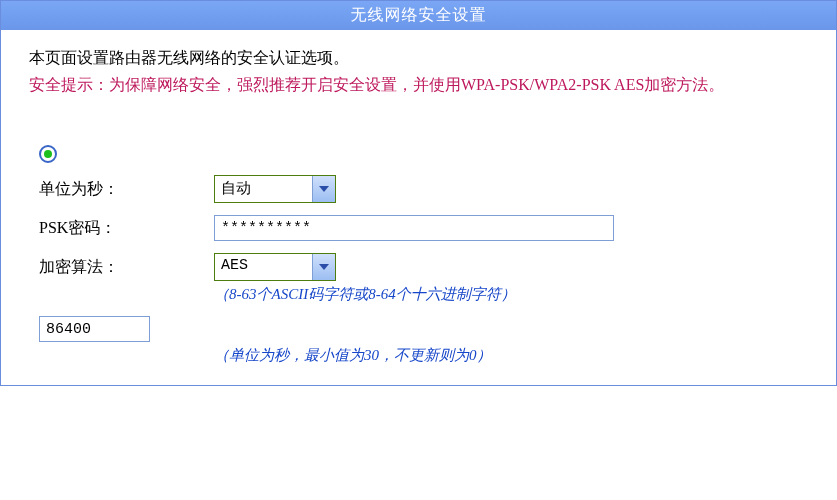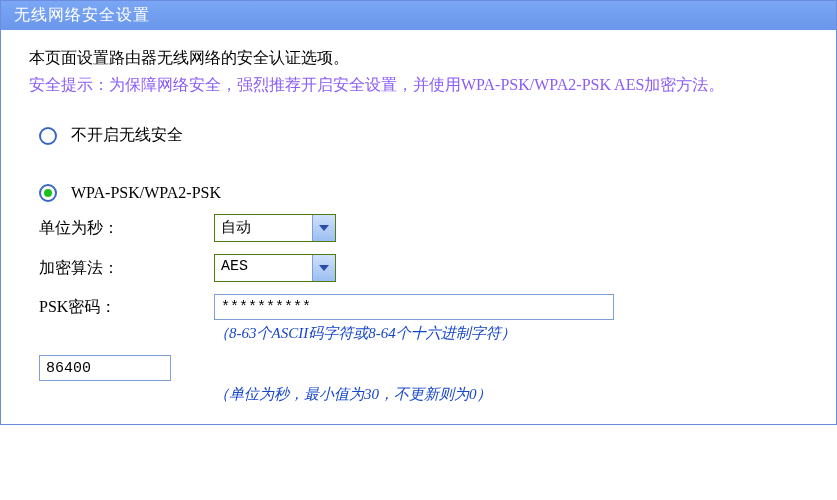--- a/index.html
+++ b/index.html
@@ -14,32 +14,33 @@
     box-sizing: border-box;
     border: 1px solid #6a8dde;
     background: #fff;
   }
   .titlebar {
     background: linear-gradient(#7aa6f5, #6b97eb);
     color: #fff;
     padding: 4px 13px;
     font-size: 16px;
     letter-spacing: 1px;
+    text-align: center;
   }
   .content {
     padding: 18px 28px 10px 28px;
   }
   .intro {
     color: #000;
     margin-bottom: 4px;
     font-size: 16px;
   }
   .warn {
-    color: #8b5cf6;
-    margin-bottom: 28px;
+    color: #be185d;
+    margin-bottom: 20px;
     line-height: 1.5;
     font-size: 16px;
   }
   .opt-row {
     display: flex;
     align-items: center;
     margin: 10px 0 10px 10px;
   }
   .radio {
     width: 18px;
@@ -122,60 +123,55 @@
 </head>
 <body>
 
 <div class="panel">
   <div class="titlebar">无线网络安全设置</div>
 
   <div class="content">
     <div class="intro">本页面设置路由器无线网络的安全认证选项。</div>
     <div class="warn">安全提示：为保障网络安全，强烈推荐开启安全设置，并使用WPA-PSK/WPA2-PSK AES加密方法。</div>
 
-    <div class="opt-row">
-      <span class="radio"></span>
-      <span class="opt-label">不开启无线安全</span>
-    </div>
 
     <div class="spacer"></div>
 
     <div class="opt-row">
       <span class="radio selected"></span>
-      <span class="opt-label">WPA-PSK/WPA2-PSK</span>
     </div>
 
     <div class="form-row">
       <div class="flabel">单位为秒：</div>
       <div class="select">
         <div class="select-text">自动</div>
         <div class="select-arrow">
           <svg width="10" height="6" viewBox="0 0 10 6">
               <path d="M0 0 L10 0 L5 6 Z" fill="#2a4ea8"></path>
             </svg>
         </div>
       </div>
     </div>
 
     <div class="form-row">
+      <div class="flabel">PSK密码：</div>
+      <input type="text" class="textbox" style="width: 400px;" value="**********">
+    </div>
+
+    <div class="form-row">
       <div class="flabel">加密算法：</div>
       <div class="select">
         <div class="select-text">AES</div>
         <div class="select-arrow">
           <svg width="10" height="6" viewBox="0 0 10 6">
               <path d="M0 0 L10 0 L5 6 Z" fill="#2a4ea8"></path>
             </svg>
         </div>
       </div>
     </div>
-
-    <div class="form-row">
-      <div class="flabel">PSK密码：</div>
-      <input type="text" class="textbox" style="width: 400px;" value="**********">
-    </div>
     <div class="hint">（8-63个ASCII码字符或8-64个十六进制字符）</div>
 
     <div class="form-row">
-      <input type="text" class="textbox" style="width: 132px;" value="86400">
+      <input type="text" class="textbox" style="width: 111px;" value="86400">
     </div>
     <div class="hint">（单位为秒，最小值为30，不更新则为0）</div>
   </div>
 </div>
 
 </body></html>

